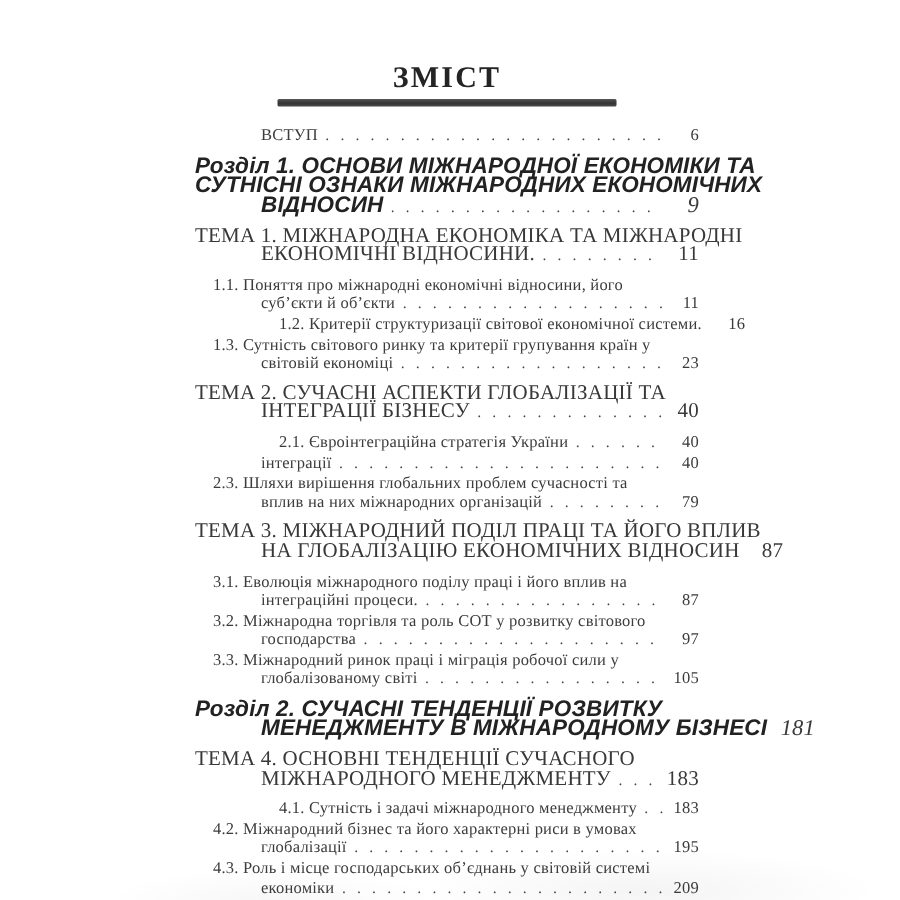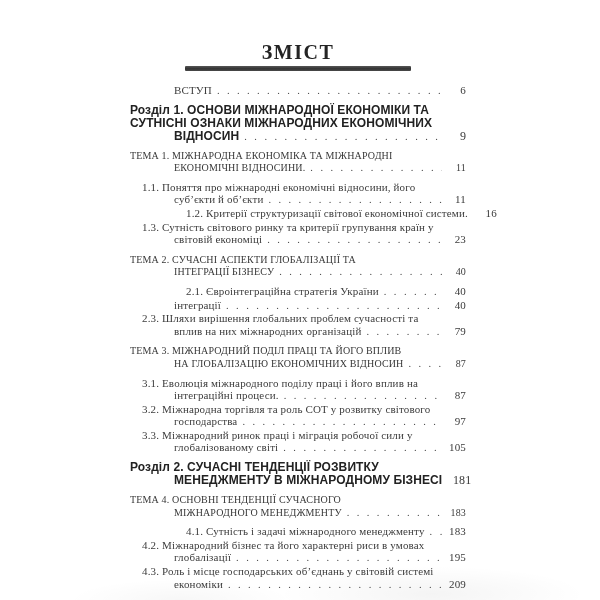--- a/index.html
+++ b/index.html
@@ -78,34 +78,35 @@
   
   .entry.intro {
     margin-top: 0;
     color: #3d3d3d;
   }
   
   .entry.part {
     margin-top: 6px;
     font-family: "Liberation Sans", sans-serif;
     font-weight: bold;
-    font-size: 12px;
+    font-size: 15px;
     line-height: 13px;
     color: #222222;
     letter-spacing: 0.1px;
+    font-style: italic;
   }
   .entry.part .pagenum,
   .entry.part .leader {
     font-family: "Liberation Serif", serif;
     font-weight: normal;
   }
   
   .entry.topic {
     margin-top: 7px;
-    font-size: 10px;
+    font-size: 14px;
     color: #383838;
   }
   
   .entry.sub {
     color: #3c3c3c;
   }
   .entry.sub.first-sub {
     margin-top: 6px;
   }
   .entry.sub .line.first {

